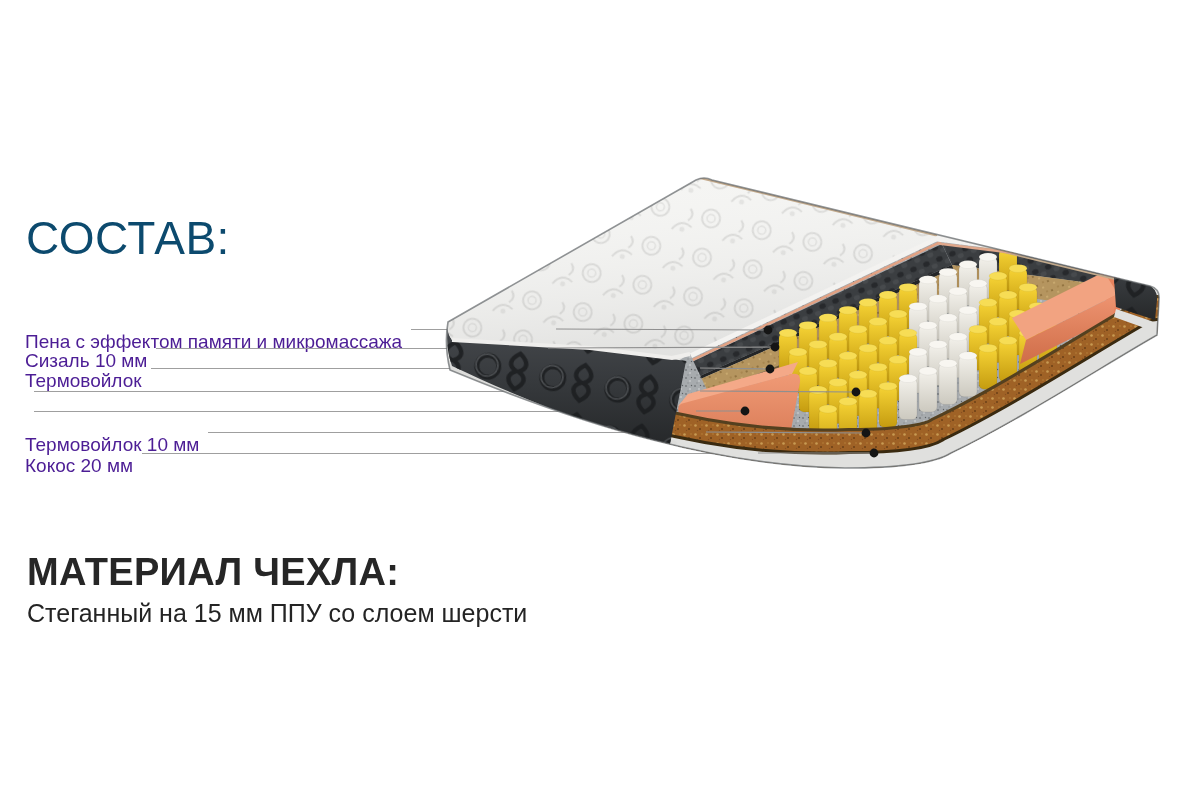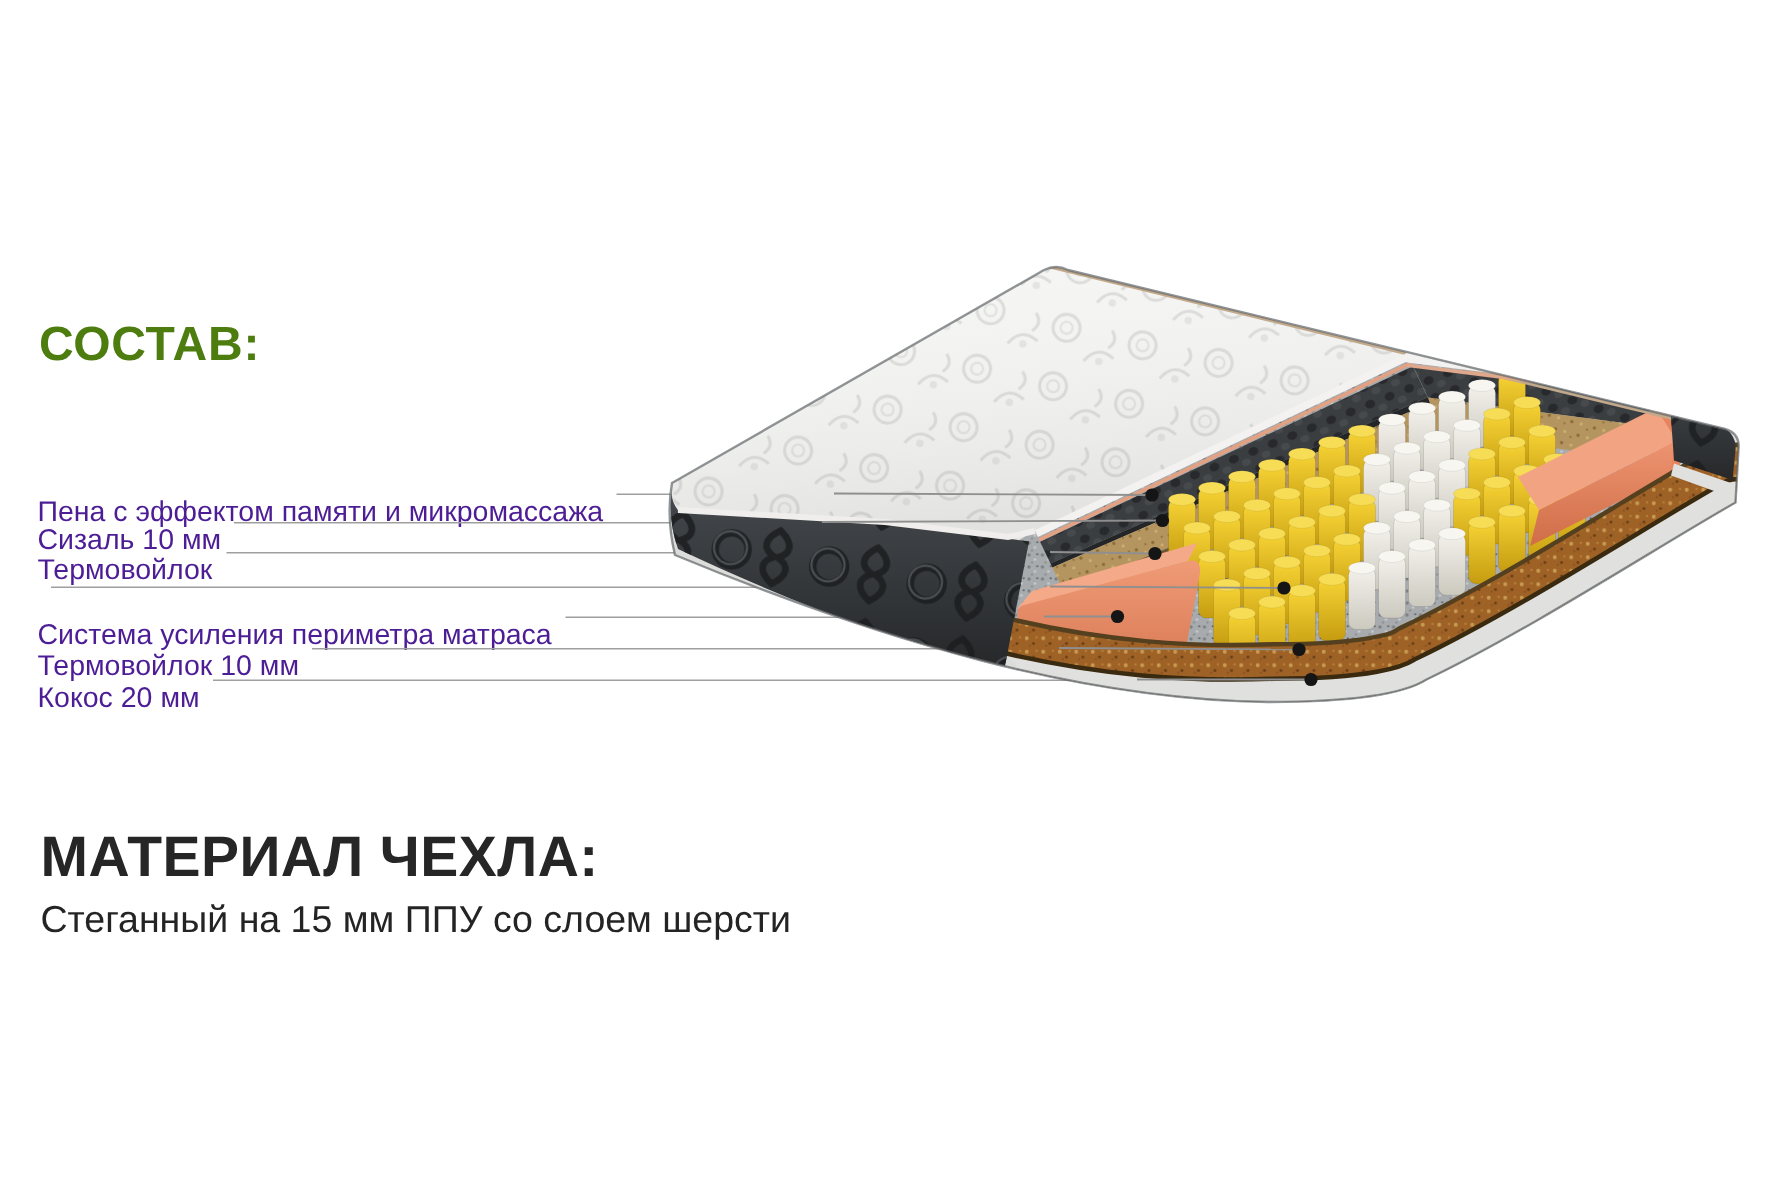--- a/index.html
+++ b/index.html
@@ -1,19 +1,19 @@
 <!DOCTYPE html>
 <html><head>
 <meta charset="utf-8">
 <style>
   html,body{margin:0;padding:0;background:#ffffff;}
   body{width:1191px;height:794px;position:relative;overflow:hidden;
        font-family:"Liberation Sans","DejaVu Sans",sans-serif;color:#1f1f1f;}
-  .page-title{position:absolute;left:26px;top:211px;font-size:32px;font-weight:bold;
-       letter-spacing:.5px;color:#4d7c0f;z-index:3;}
+  .page-title{position:absolute;left:26px;top:211px;font-size:46px;font-weight:normal;
+       letter-spacing:.5px;color:#0c4a6e;z-index:3;}
   .cover-title{position:absolute;left:27px;top:551px;font-size:38px;font-weight:bold;
        letter-spacing:.3px;color:#262626;z-index:3;}
   .cover-desc{position:absolute;left:27px;top:599px;font-size:25px;color:#242424;z-index:3;}
   #labels .label-row{position:absolute;left:25px;display:flex;align-items:center;
        height:22px;z-index:1;}
   #labels .label-text{font-size:19px;white-space:nowrap;color:#4c1d95;z-index:3;margin-top:26px;}
   #labels .leader-line{flex:1;height:1px;background:#9f9f9f;margin-left:9px;}
   #mattress-svg{position:absolute;left:0;top:0;z-index:2;}
 </style>
 </head>
@@ -33,21 +33,20 @@
       <div class="leader-line"></div>
     </div>
     <div class="label-row" style="top: 357px; width: 745px;">
       <span class="label-text">Термовойлок</span>
       <div class="leader-line"></div>
     </div>
     <div class="label-row" style="top: 380px; width: 831px;">
       <div class="leader-line"></div>
     </div>
     <div class="label-row" style="top: 400px; width: 720px;">
-      <span class="label-text">Система усиления периметра матраса</span>
       <div class="leader-line"></div>
     </div>
     <div class="label-row" style="top: 421px; width: 841px; justify-content: space-between;">
       <span class="label-text">Термовойлок 10 мм</span>
       <div class="leader-line"></div>
     </div>
     <div class="label-row" style="top: 442px; width: 849px;">
       <span class="label-text">Кокос 20 мм</span>
       <div class="leader-line"></div>
     </div>

